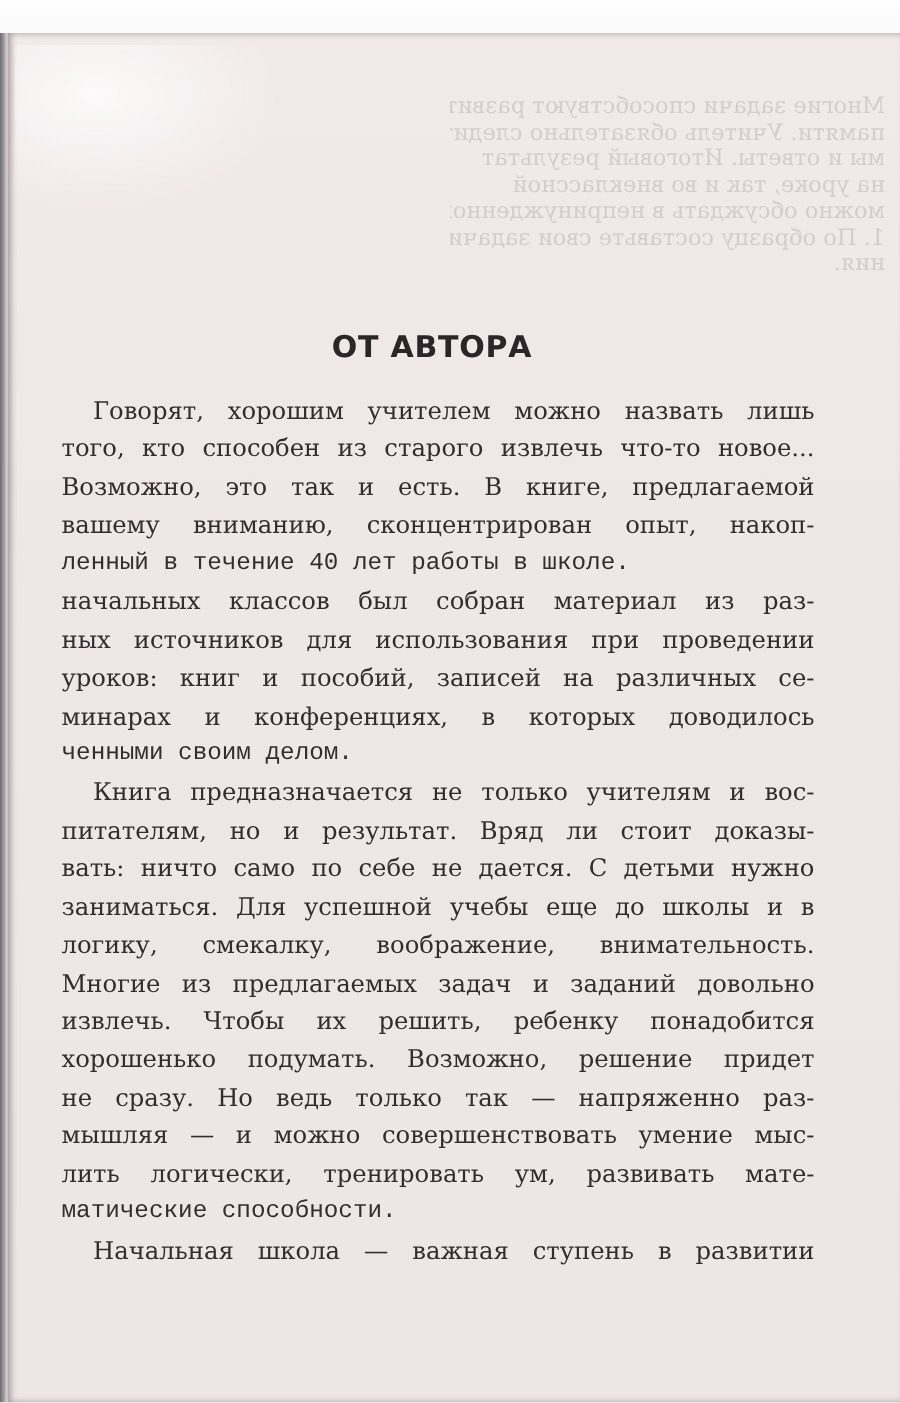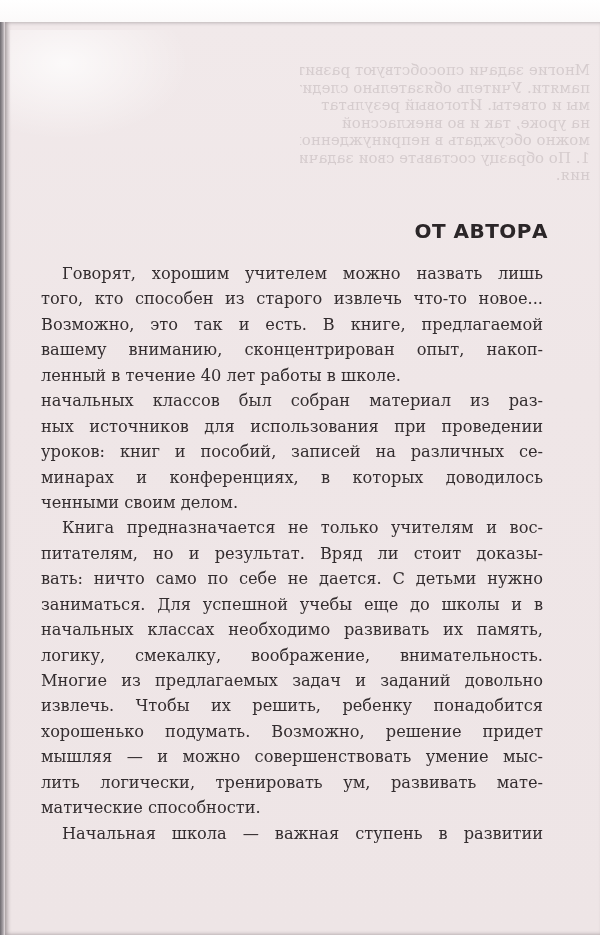--- a/index.html
+++ b/index.html
@@ -53,23 +53,23 @@
     font-size: 15px;
     line-height: 17.5px;
     transform: scaleX(-1);
     white-space: nowrap;
     overflow: hidden;
   }
   .bleed div { height: 17.5px; }
 
   .title {
     position: absolute;
-    left: 0; top: 219px;
+    left: 14px; top: 219px;
     width: 548px;
-    text-align: right;
+    text-align: center;
     font-family: "DejaVu Sans", sans-serif;
     font-weight: bold;
     font-size: 20px;
     letter-spacing: 0.5px;
     color: #2b2628;
     margin: 0;
   }
   .body {
     position: absolute;
     left: 41px; top: 261px;
@@ -81,21 +81,21 @@
   }
   .line {
     height: 25.45px;
     line-height: 25.45px;
     white-space: nowrap;
     text-align: justify;
     text-align-last: justify;
     overflow: hidden;
   }
   .line.indent { padding-left: 21px; }
-  .line.last { text-align-last: left; }
+  .line.last { text-align-last: left; font-family: Liberation Mono, monospace; }
 </style>
 </head>
 <body>
 
 <div class="scan">
   <div class="top-strip"></div>
   <div class="page"></div>
   <div class="page-edge"></div>
   <div class="glare"></div>
 
@@ -127,25 +127,25 @@
       <div class="line">уроков: книг и пособий, записей на различных се-</div>
       <div class="line">минарах и конференциях, в которых доводилось</div>
       <div class="line last">ченными своим делом.</div>
     </div>
 
     <div>
       <div class="line indent">Книга предназначается не только учителям и вос-</div>
       <div class="line">питателям, но и результат. Вряд ли стоит доказы-</div>
       <div class="line">вать: ничто само по себе не дается. С детьми нужно</div>
       <div class="line">заниматься. Для успешной учебы еще до школы и в</div>
-      <div class="line">начальных классах необходимо развивать их память,</div>
       <div class="line">логику, смекалку, воображение, внимательность.</div>
       <div class="line">Многие из предлагаемых задач и заданий довольно</div>
       <div class="line">извлечь. Чтобы их решить, ребенку понадобится</div>
       <div class="line">хорошенько подумать. Возможно, решение придет</div>
+      <div class="line">не сразу. Но ведь только так — напряженно раз-</div>
       <div class="line">мышляя — и можно совершенствовать умение мыс-</div>
       <div class="line">лить логически, тренировать ум, развивать мате-</div>
       <div class="line last">матические способности.</div>
     </div>
 
     <div>
       <div class="line indent">Начальная школа — важная ступень в развитии</div>
 
     </div>
   </div>

